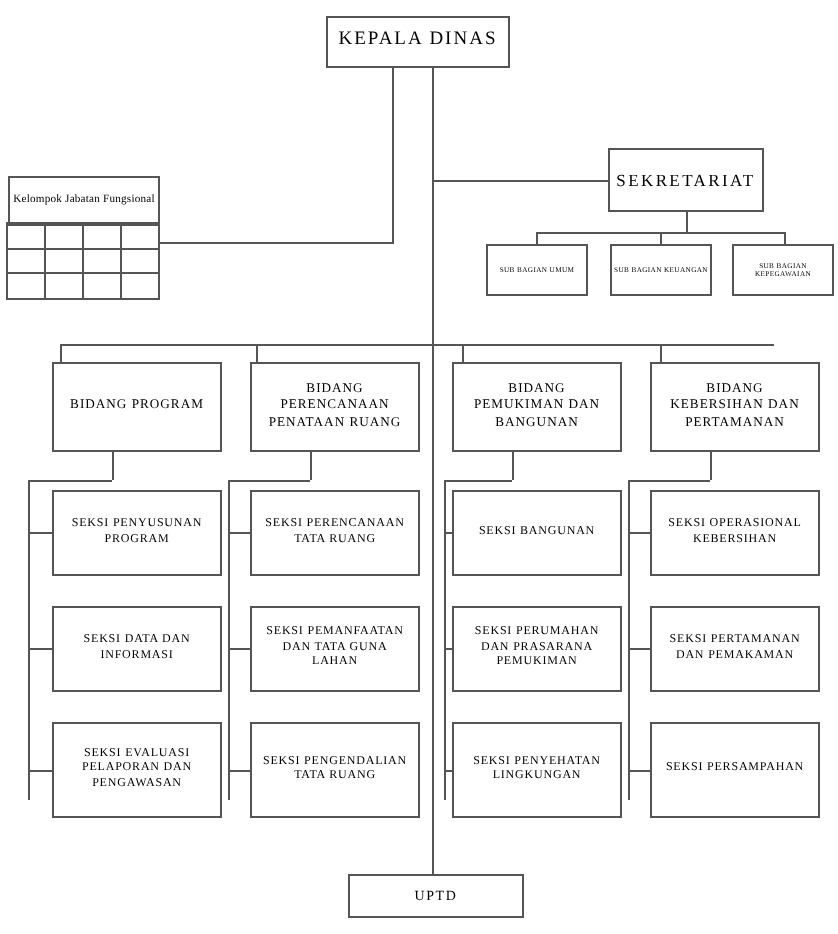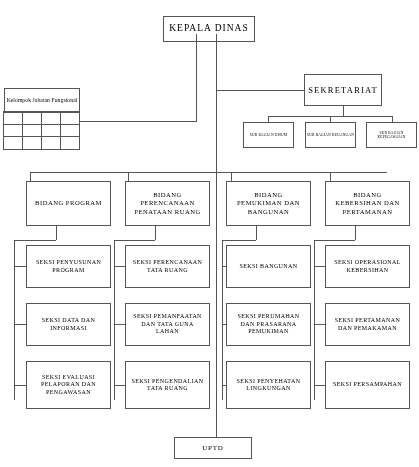--- a/index.html
+++ b/index.html
@@ -54,21 +54,21 @@
     grid-template-columns:repeat(4,1fr);
     grid-template-rows:repeat(3,1fr);
   }
   #kjf .kjf-cell{border:1px solid #555;margin:-1px 0 0 -1px;box-sizing:border-box;}
 </style>
 </head>
 <body>
 
 <div id="chart">
 
-  <div class="box t-head" style="left:163px;top:8px;width:92px;height:26px;margin-top:8px;">
+  <div class="box t-head" style="left:163px;top:8px;width:92px;height:26px;">
     <span>KEPALA DINAS</span>
   </div>
 
   <div class="line v" style="left:196px;top:34px;height:22px;"></div>
   <div class="line v" style="left:216px;top:34px;height:148px;"></div>
 
   <div class="line v" style="left:196px;top:56px;height:65px;"></div>
   <div class="line h" style="left:80px;top:121px;width:117px;"></div>
 
   <div id="kjf">
@@ -194,17 +194,17 @@
   </div>
   <div class="box t-seksi" style="left:325px;top:303px;width:85px;height:43px;padding:0 3px;">
     <span>SEKSI PERTAMANAN DAN PEMAKAMAN</span>
   </div>
   <div class="box t-seksi" style="left:325px;top:361px;width:85px;height:48px;padding:0 3px;">
     <span>SEKSI PERSAMPAHAN</span>
   </div>
 
   <div class="line v" style="left:216px;top:172px;height:265px;"></div>
 
-  <div class="box t-uptd" style="left:174px;top:437px;width:78px;height:22px;">
+  <div class="box t-uptd" style="left:174px;top:437px;width:88px;height:22px;">
     <span>UPTD</span>
   </div>
 
 </div>
 
 </body></html>

